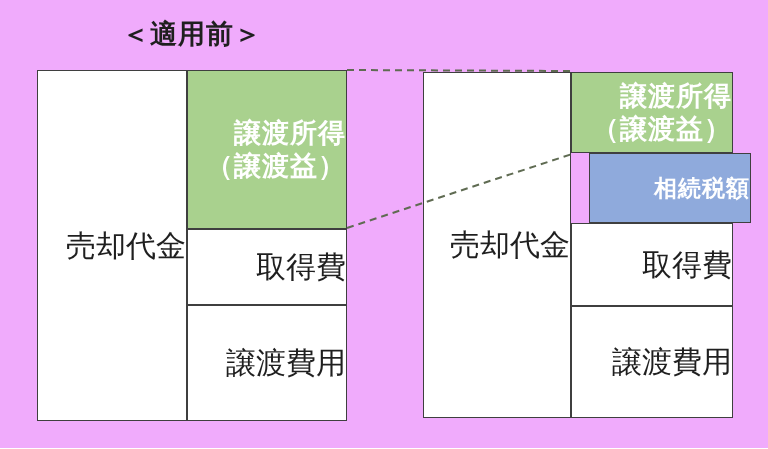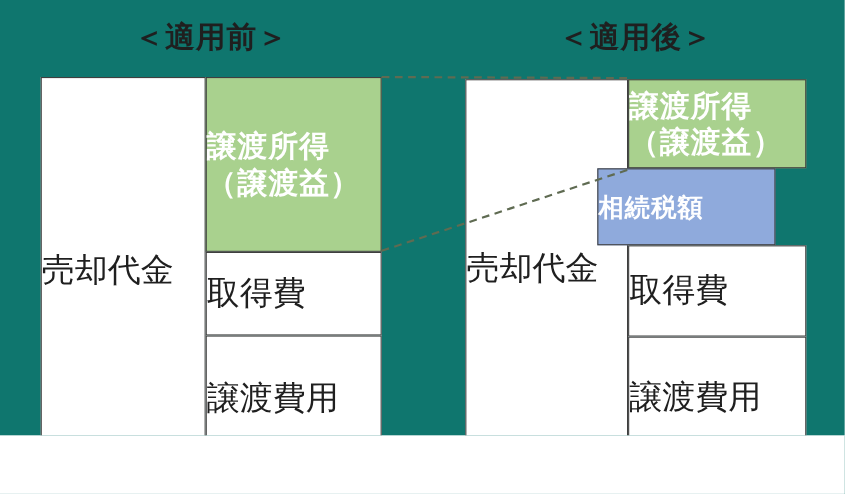--- a/index.html
+++ b/index.html
@@ -1,42 +1,41 @@
 <!DOCTYPE html>
 <html><head>
 <meta charset="utf-8">
 <style>
   html,body { margin:0; padding:0; background:#fff; }
   #canvas {
-    position:relative; width:768px; height:396px; background:#0f766e;
+    position:relative; width:768px; height:448px; background:#f0abfc;
     font-family:"Liberation Sans","DejaVu Sans",sans-serif; overflow:hidden;
   }
   .title {
     position:absolute; width:310px; text-align:center;
     font-size:27px; font-weight:700; color:#1f1f1f; letter-spacing:1px;
   }
   .box {
     position:absolute; box-sizing:border-box;
     border:1.5px solid #3f3f3f; background:#ffffff;
-    display:flex; flex-direction:column; align-items:flex-start; justify-content:center;
+    display:flex; flex-direction:column; align-items:flex-end; justify-content:center;
     text-align:center;
   }
   .plain-label { font-size:30px; color:#1f1f1f; line-height:34px; }
   .bold-white  { font-weight:700; color:#ffffff; letter-spacing:1px; }
   .big-colored  .line { font-size:27px; line-height:33px; }
   .small-colored .line { font-size:23px; line-height:29px; }
   #dash-overlay { position:absolute; left:0; top:0; pointer-events:none; }
 </style>
 </head>
 <body>
 
 <div id="canvas">
 
   <div class="title" style="left:37px; top:16px;">＜適用前＞</div>
-  <div class="title" style="left:423px; top:16px;">＜適用後＞</div>
 
   <div class="box" style="left:37px; top:70px; width:150px; height:351px;">
     <span class="plain-label">売却代金</span>
   </div>
 
   <div class="box big-colored" style="left: 187px; top: 70px; width: 160px; height: 159px; background-color: rgb(169, 209, 142);">
     <span class="line bold-white">譲渡所得</span>
     <span class="line bold-white">（譲渡益）</span>
   </div>
 
@@ -50,21 +49,21 @@
 
   <div class="box" style="left:423px; top:72px; width:148px; height:346px;">
     <span class="plain-label">売却代金</span>
   </div>
 
   <div class="box big-colored" style="left: 571px; top: 72px; width: 162px; height: 81px; background-color: rgb(169, 209, 142);">
     <span class="line bold-white">譲渡所得</span>
     <span class="line bold-white">（譲渡益）</span>
   </div>
 
-  <div class="box small-colored" style="left: 543px; top: 153px; width: 162px; height: 70px; background-color: rgb(143, 170, 220);">
+  <div class="box small-colored" style="left: 589px; top: 153px; width: 162px; height: 70px; background-color: rgb(143, 170, 220);">
     <span class="line bold-white">相続税額</span>
   </div>
 
   <div class="box" style="left:571px; top:223px; width:162px; height:83px;">
     <span class="plain-label">取得費</span>
   </div>
 
   <div class="box" style="left:571px; top:306px; width:162px; height:112px;">
     <span class="plain-label">譲渡費用</span>
   </div>

